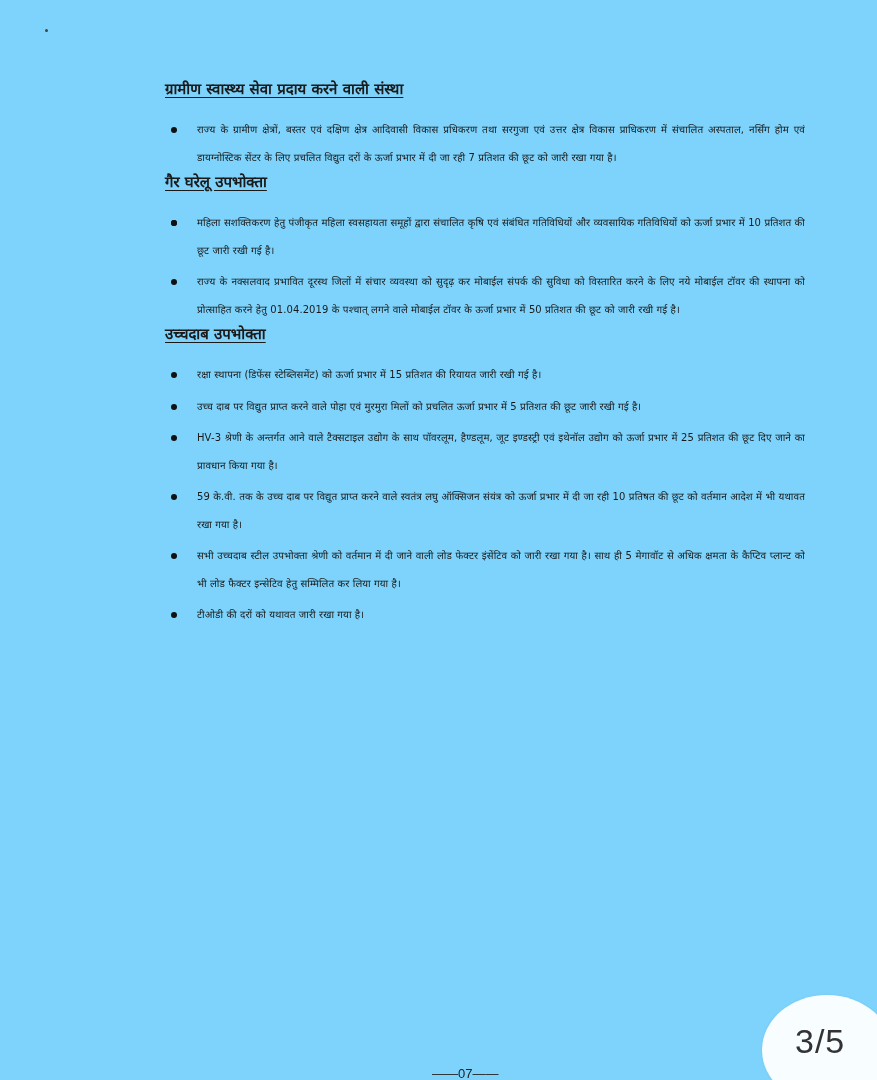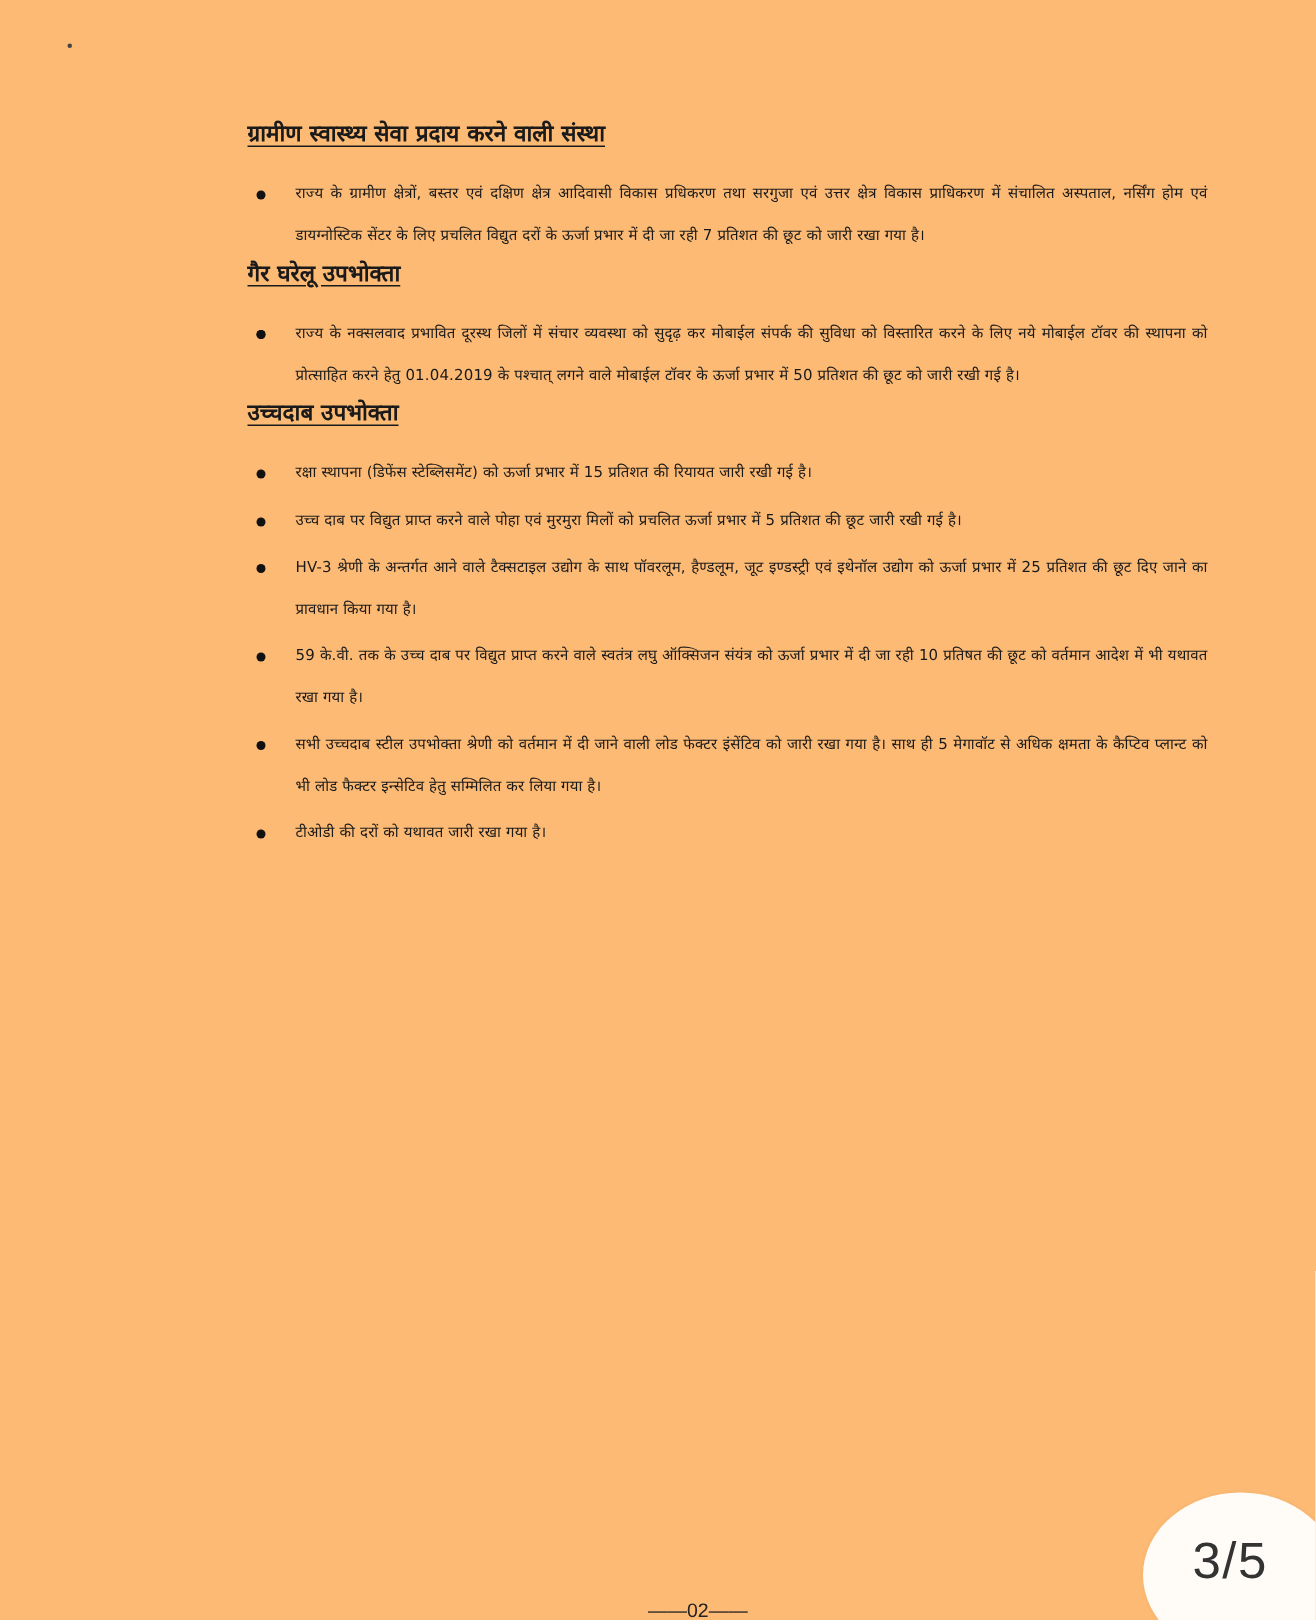--- a/index.html
+++ b/index.html
@@ -12,21 +12,21 @@
       height: 1080px;
       position: relative;
       overflow: hidden;
       font-family: "DejaVu Sans", sans-serif;
       color: #1a1a1a;
     }
     .page {
       position: absolute;
       left: 0; top: 0;
       width: 877px; height: 1080px;
-      background: #fdba74;
+      background: #7dd3fc;
     }
     .speck {
       position: absolute;
       left: 45px; top: 29px;
       width: 3px; height: 3px;
       background: #444;
       border-radius: 50%;
     }
     .content {
       position: absolute;
@@ -116,20 +116,24 @@
     </section>
 
     <section>
       <h2 class="heading">गैर घरेलू उपभोक्ता</h2>
       <ul class="list gap-after-heading">
         <li class="item">
           <span class="bullet"></span>
         </li>
         <li class="item gap-item">
           <span class="bullet"></span>
+          <span>महिला सशक्तिकरण हेतु पंजीकृत महिला स्वसहायता समूहों द्वारा संचालित कृषि एवं संबंधित गतिविधियों और व्यवसायिक गतिविधियों को ऊर्जा प्रभार में 10 प्रतिशत की छूट जारी रखी गई है।</span>
+        </li>
+        <li class="item gap-item">
+          <span class="bullet"></span>
           <span>राज्य के नक्सलवाद प्रभावित दूरस्थ जिलों में संचार व्यवस्था को सुदृढ़ कर मोबाईल संपर्क की सुविधा को विस्तारित करने के लिए नये मोबाईल टॉवर की स्थापना को प्रोत्साहित करने हेतु 01.04.2019 के पश्चात् लगने वाले मोबाईल टॉवर के ऊर्जा प्रभार में 50 प्रतिशत की छूट को जारी रखी गई है।</span>
         </li>
       </ul>
     </section>
 
 
     <section>
       <h2 class="heading">उच्चदाब उपभोक्ता</h2>
       <ul class="list gap-after-heading">
         <li class="item">
@@ -153,17 +157,17 @@
           <span>सभी उच्चदाब स्टील उपभोक्ता श्रेणी को वर्तमान में दी जाने वाली लोड फेक्टर इंसेंटिव को जारी रखा गया है। साथ ही 5 मेगावॉट से अधिक क्षमता के कैप्टिव प्लान्ट को भी लोड फैक्टर इन्सेटिव हेतु सम्मिलित कर लिया गया है।</span>
         </li>
         <li class="item gap-item">
           <span class="bullet"></span>
           <span>टीओडी की दरों को यथावत जारी रखा गया है।</span>
         </li>
       </ul>
     </section>
   </div>
 
-  <div class="footer-mark">——02——</div>
+  <div class="footer-mark">——07——</div>
 
   <div class="page-badge"></div>
   <div class="page-indicator">3/5</div>
 </div>
 
 </body></html>

